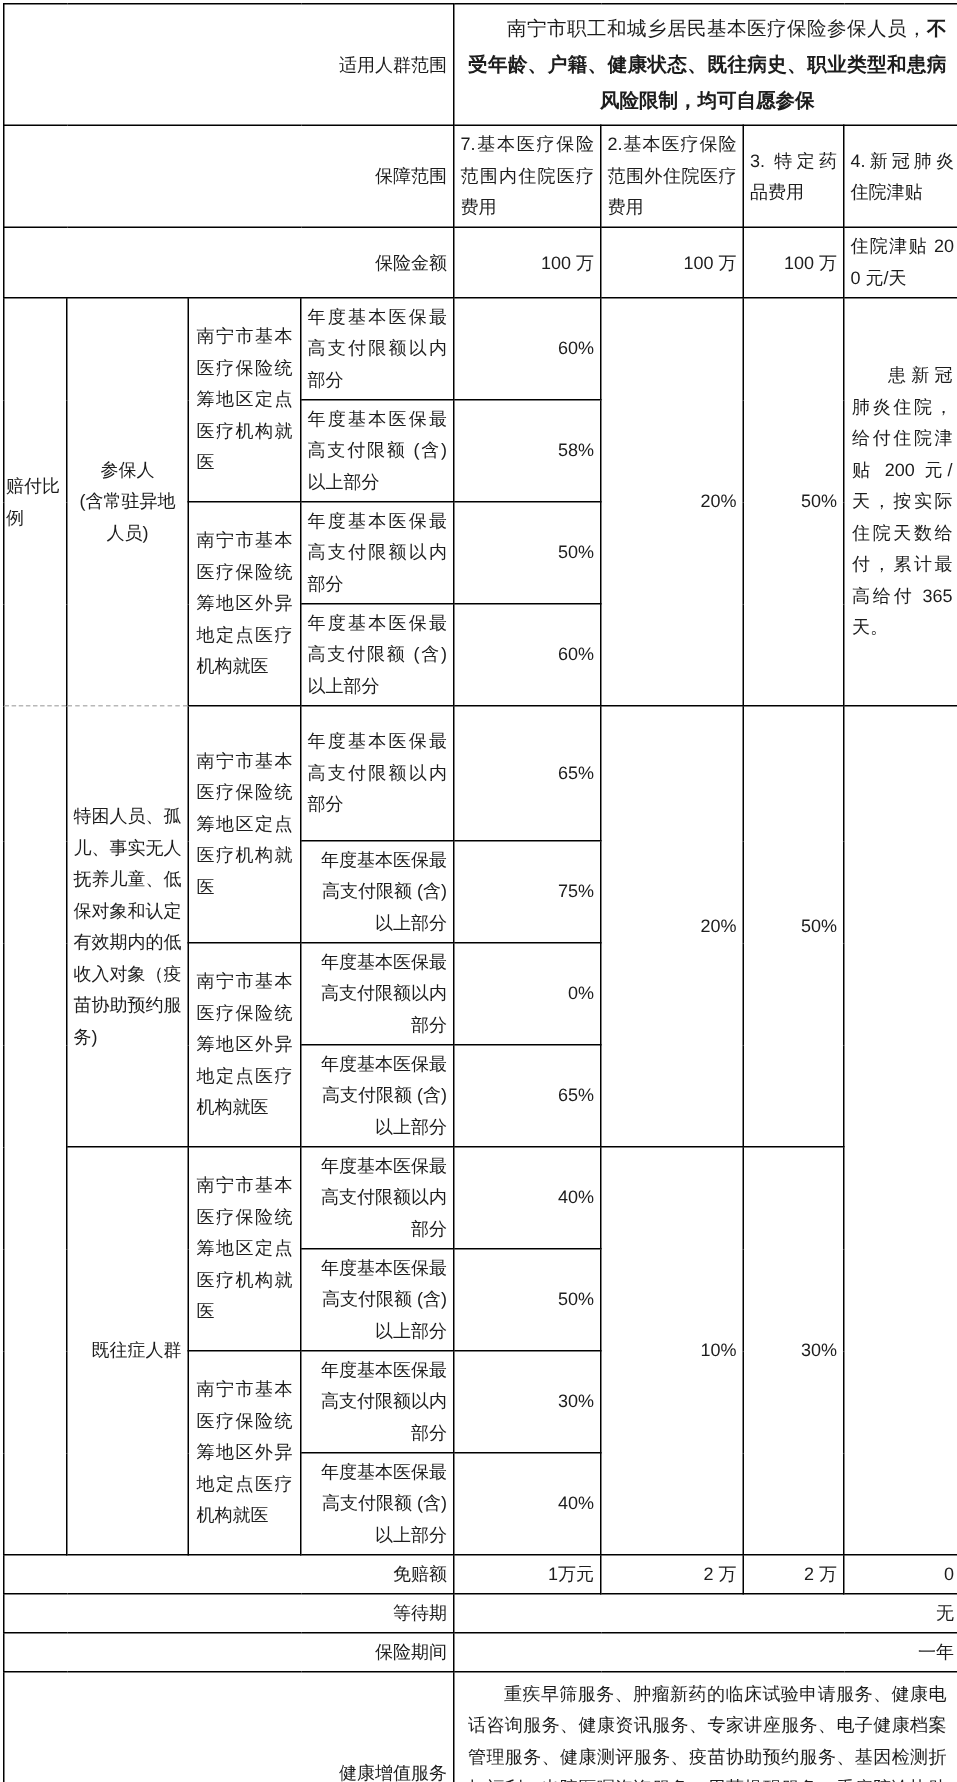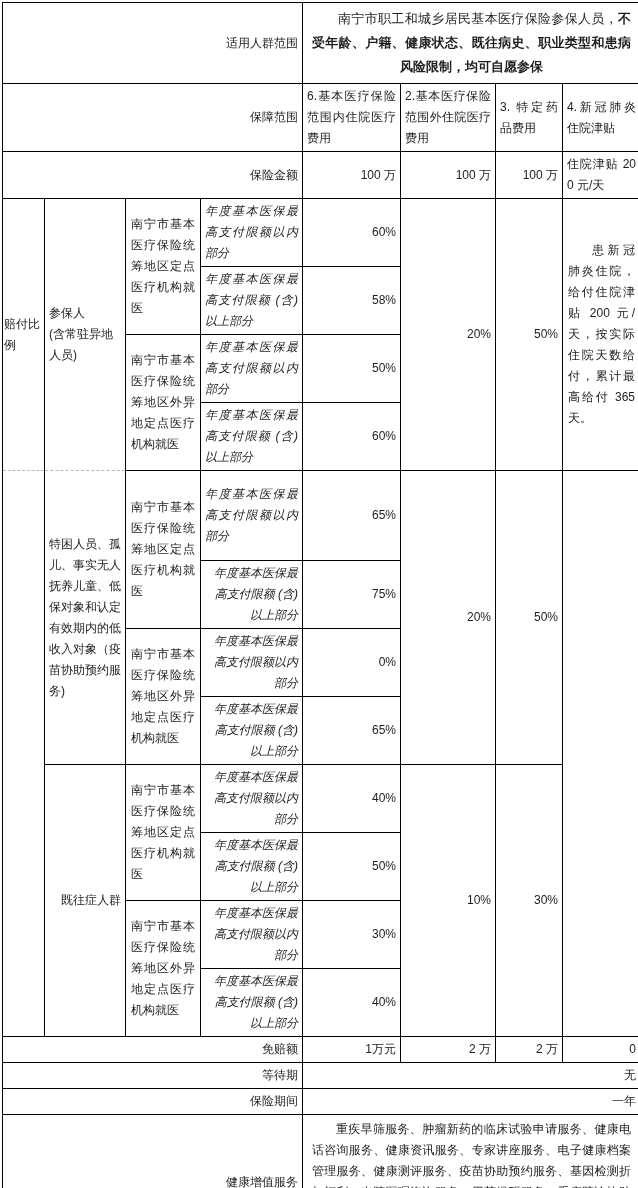--- a/index.html
+++ b/index.html
@@ -3,23 +3,23 @@
 <meta charset="utf-8">
 <style>
   html,body{margin:0;padding:0;background:#ffffff;}
   body{width:638px;height:1188px;font-family:"Liberation Sans",sans-serif;color:#1d1d1d;}
   table.policy{border-collapse:collapse;table-layout:fixed;width:634px;margin:2px 0 0 2px;background:#fff;}
   td{border:1px solid #000;font-size:12px;line-height:1.75;vertical-align:middle;padding:2px 4px;overflow:hidden;word-break:break-all;}
   td.lbl{text-align:right;}
   td.ctr{text-align:right;}
   td.just{text-align:justify;}
   td.venue{padding:2px 5px;}
-  td.tier{padding:2px 4px;font-style:italic;}
+  td.tier{padding:2px 4px;}
   td.colA{padding:1px;text-align:left;}
-  td.preC{white-space:pre-line;text-align:left;}
+  td.preC{white-space:pre-line;text-align:center;}
   td.apl{font-size:13px;text-align:justify;text-align-last:center;text-indent:2em;padding:4px 9px;line-height:1.85;}
   td.svc{text-align:justify;text-align-last:center;text-indent:2em;padding:4px 9px;}
   td.covid{text-align:justify;text-indent:2em;padding:4px 5px;}
   td.dashb{border-bottom:1px dashed #b8b8b8;}
   td.dasht{border-top:1px dashed #b8b8b8;}
   span.b{font-weight:bold;}
 </style>
 </head>
 <body>
 
@@ -36,21 +36,21 @@
   </colgroup>
 
   <tbody>
       <tr style="height:75px">
     <td colspan="4" class="lbl">适用人群范围</td>
     <td colspan="4" class="apl"><span>南宁市职工和城乡居民基本医疗保险参保人员，</span><span class="b">不受年龄、户籍、健康状态、既往病史、职业类型和患病风险限制，均可自愿参保</span></td>
   </tr>
 
   <tr style="height:56px">
     <td colspan="4" class="lbl">保障范围</td>
-    <td class="just">6.基本医疗保险范围内住院医疗费用</td>
+    <td class="just">7.基本医疗保险范围内住院医疗费用</td>
     <td class="just">2.基本医疗保险范围外住院医疗费用</td>
     <td class="just">3. 特定药品费用</td>
     <td class="just">4.新冠肺炎住院津贴</td>
   </tr>
 
   <tr style="height:44px">
     <td colspan="4" class="lbl">保险金额</td>
     <td class="ctr">100 万</td>
     <td class="ctr">100 万</td>
     <td class="ctr">100 万</td>

